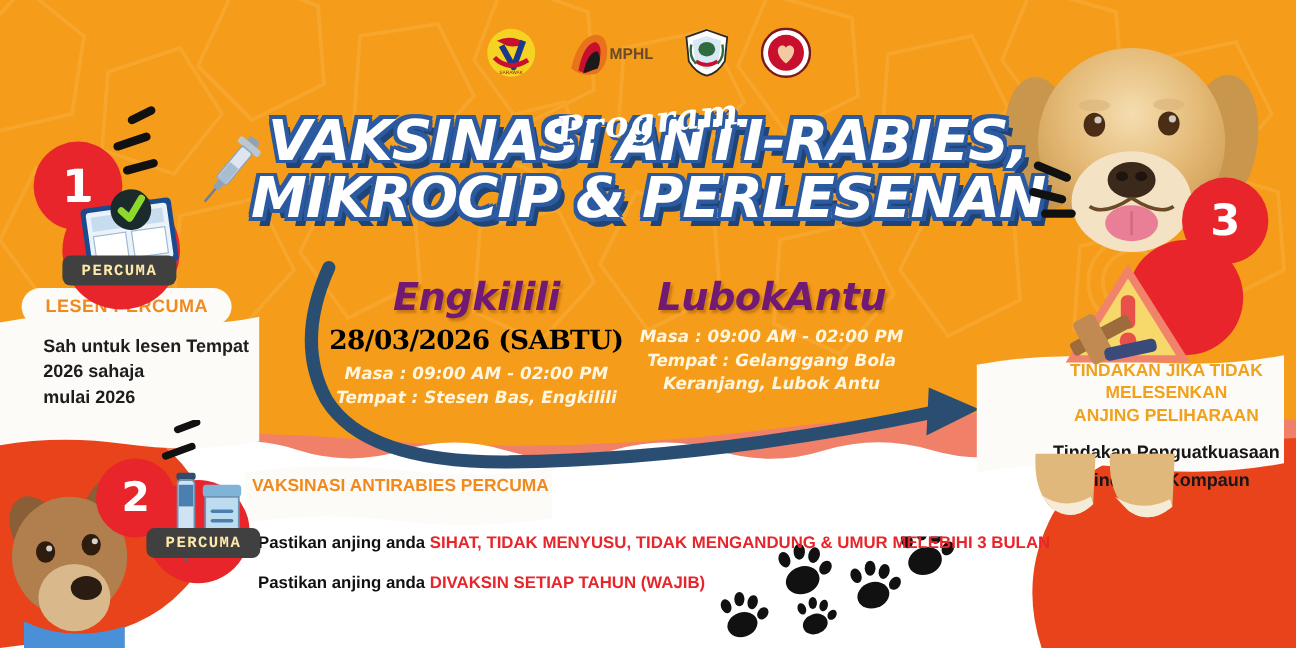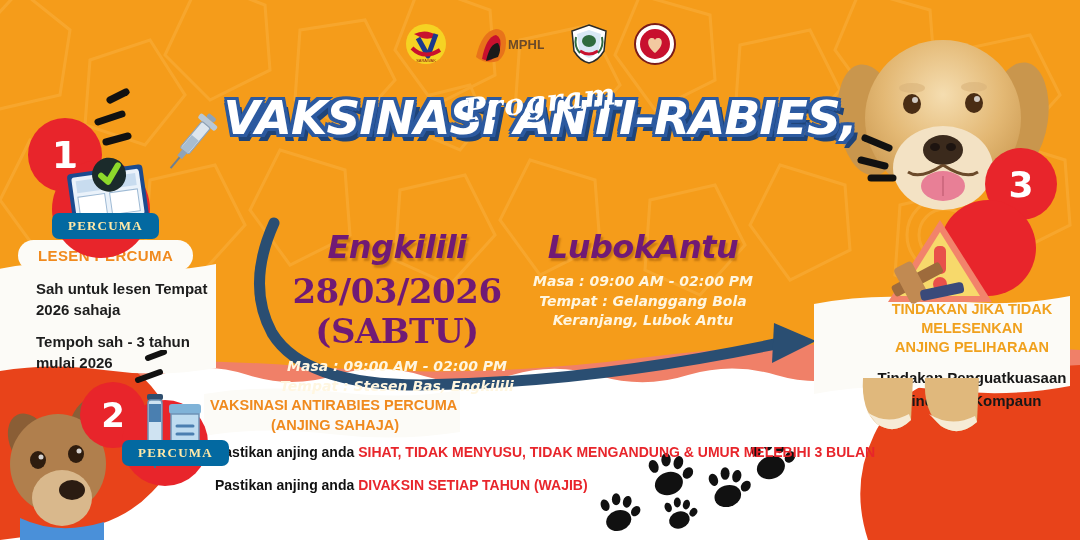--- a/index.html
+++ b/index.html
@@ -46,42 +46,42 @@
   .title-2 { font-size:47px; margin-top:4px; }
 
   
   .num-badge {
     position:absolute; border-radius:50%; background:#E8252B;
     display:flex; align-items:center; justify-content:center;
     color:#fff; font-weight:bold; font-family:"DejaVu Sans", sans-serif;
     z-index:40;
   }
   .percuma-pill {
-    position:absolute; background:#0369a1; color:#FFE9A8;
+    position:absolute; background:#404040; color:#FFE9A8;
     font-weight:bold; font-size:13px; letter-spacing:1.2px;
     padding:5px 16px; border-radius:7px; z-index:42;
-    font-family:Liberation Serif, serif;
+    font-family:Liberation Mono, monospace;
   }
 
   .lesen-pill {
     position:absolute; background:#FCFBF7; color:#F08A1E;
     font-weight:bold; font-size:15px; letter-spacing:.4px;
     padding:7px 20px; border-radius:18px; z-index:23;
   }
   .lesen-body { font-size:15px; font-weight:bold; color:#1d1d1d; line-height:1.42; }
 
   
   .ev-name {
     font-family:"DejaVu Sans", sans-serif; font-weight:bold; font-style:italic;
     font-size:32px; color:#701a75; letter-spacing:-.5px;
     text-shadow:2px 3px 2px rgba(120,60,0,.35);
   }
   .ev-date {
     font-family:"DejaVu Serif", serif; font-weight:bold;
-    font-size:34px; color:#701a75; margin-top:5px; letter-spacing:-.5px;
+    font-size:22px; color:#000000; margin-top:5px; letter-spacing:-.5px;
   }
   .ev-meta {
     font-family:"DejaVu Sans", sans-serif; font-style:italic; font-weight:bold;
     font-size:14px; color:#FFF6E0; line-height:1.35; margin-top:6px;
   }
 
   
   .enf-title { font-size:14.5px; font-weight:bold; color:#F0A11E; line-height:1.3; text-align:center; }
   .enf-body { font-size:15px; font-weight:bold; color:#171717; line-height:1.4; text-align:center; margin-top:10px; }
 
@@ -274,20 +274,21 @@
         <circle cx="21" cy="21" r="20" fill="#ffffff" stroke="#7a1a1a" stroke-width="2"></circle>
         <circle cx="21" cy="21" r="15" fill="#C8102E"></circle>
         <path d="M21 30 C12 23 13 15 18 15 C20.5 15 21 17 21 17 C21 17 21.5 15 24 15 C29 15 30 23 21 30 Z" fill="#F2C9A0"></path>
       </svg>
     </div>
   </div>
 
   <div class="title-wrap">
     <div class="program-script">Program</div>
     <div class="title-line title-1">VAKSINASI ANTI-RABIES,</div>
+    <div class="title-line title-2">MIKROCIP &amp; PERLESENAN</div>
   </div>
 
   <svg style="position:absolute; left:155px; top:105px; width:90px; height:85px; z-index:26;" viewBox="0 0 90 85">
     <g transform="rotate(40 45 42)">
       <rect x="30" y="10" width="10" height="5" rx="2" fill="#8FA3B8"></rect>
       <rect x="24" y="15" width="22" height="6" rx="2" fill="#B9C8D6"></rect>
       <rect x="30" y="21" width="11" height="34" rx="2" fill="#DDE6EE" stroke="#8FA3B8" stroke-width="1.2"></rect>
       <rect x="31" y="38" width="9" height="17" fill="#A8BDD0"></rect>
       <rect x="33" y="55" width="6" height="8" fill="#8FA3B8"></rect>
       <rect x="35" y="63" width="2" height="14" fill="#6E7F91"></rect>
@@ -332,21 +333,20 @@
   </svg>
   <div class="percuma-pill" style="left:52px; top:213px;">PERCUMA</div>
 
   <div class="lesen-pill" style="left:18px; top:240px;">LESEN PERCUMA</div>
   <svg style="position:absolute; left:-10px; top:258px; width:230px; height:120px; z-index:19;" viewBox="0 0 230 120">
     <path d="M4 12 Q60 0 118 8 Q180 16 226 6 L226 110 Q170 120 114 112 Q58 104 4 114 Z" fill="#FCFBF7"></path>
   </svg>
   <div style="position:absolute; left:36px; top:278px; width:190px; z-index:22;">
     <div class="lesen-body">Sah untuk lesen Tempat</div>
     <div class="lesen-body">2026 sahaja</div>
-    <div class="lesen-body" style="margin-top:10px;">Tempoh sah - 3 tahun</div>
     <div class="lesen-body">mulai 2026</div>
   </div>
 
   <div style="position:absolute; left:262px; top:228px; width:270px; text-align:center; z-index:22;">
     <div class="ev-name">Engkilili</div>
     <div class="ev-date">28/03/2026 (SABTU)</div>
     <div class="ev-meta">Masa : 09:00 AM - 02:00 PM</div>
     <div class="ev-meta" style="margin-top:1px;">Tempat : Stesen Bas, Engkilili</div>
   </div>
 
@@ -401,21 +401,20 @@
         <path d="M44 56 L60 56"></path>
     </g>
   </svg>
   <div class="percuma-pill" style="left:122px; top:440px;">PERCUMA</div>
 
   <svg style="position:absolute; left:196px; top:388px; width:270px; height:52px; z-index:20;" viewBox="0 0 270 52">
     <path d="M8 6 Q70 -4 140 4 Q210 12 264 2 L264 44 Q200 54 134 46 Q68 38 8 48 Z" fill="#FCFBF7"></path>
   </svg>
   <div style="position:absolute; left:210px; top:396px; width:250px; z-index:23;">
     <div class="vaks-title">VAKSINASI ANTIRABIES PERCUMA</div>
-    <div class="vaks-title" style="text-align:center;">(ANJING SAHAJA)</div>
   </div>
 
   <div class="bullets" style="left:215px; top:444px; width:660px;">
     <div class="bullet">
       <span>Pastikan anjing anda </span><span class="hl">SIHAT, TIDAK MENYUSU, TIDAK MENGANDUNG &amp; UMUR MELEBIHI 3 BULAN</span>
     </div>
     <div class="bullet">
       <span>Pastikan anjing anda </span><span class="hl">DIVAKSIN SETIAP TAHUN (WAJIB)</span>
     </div>
   </div>

